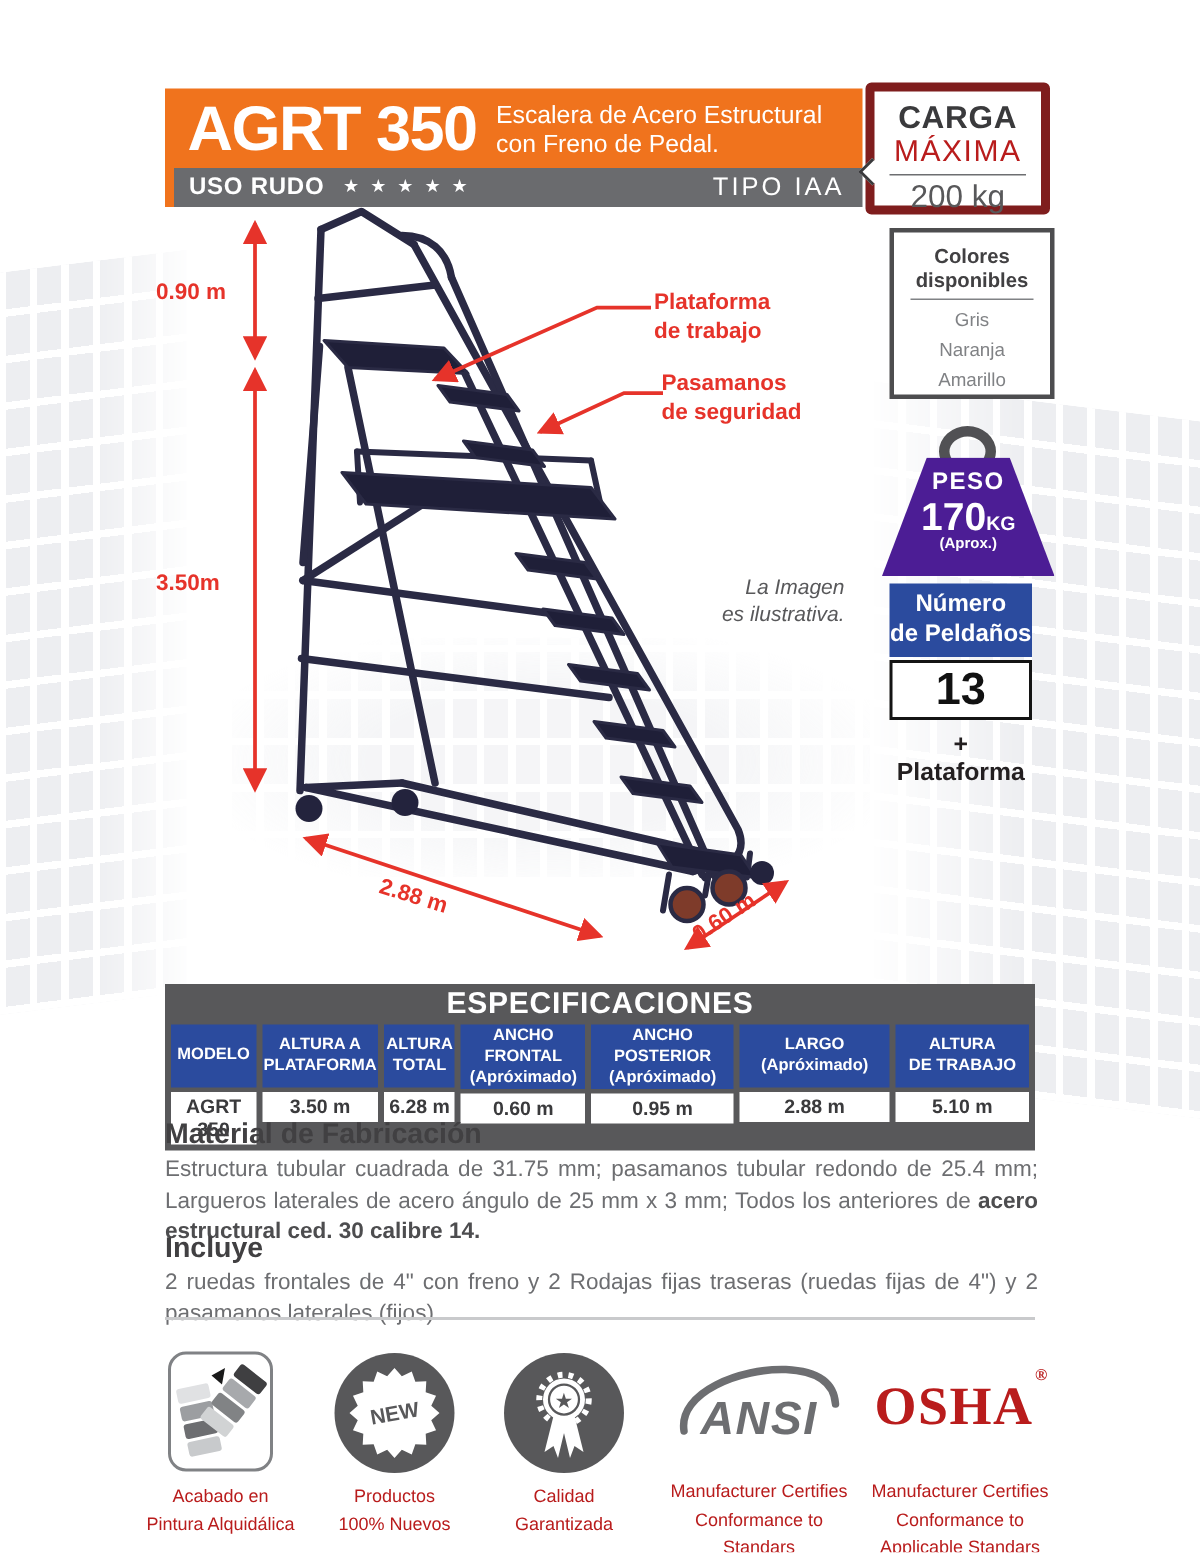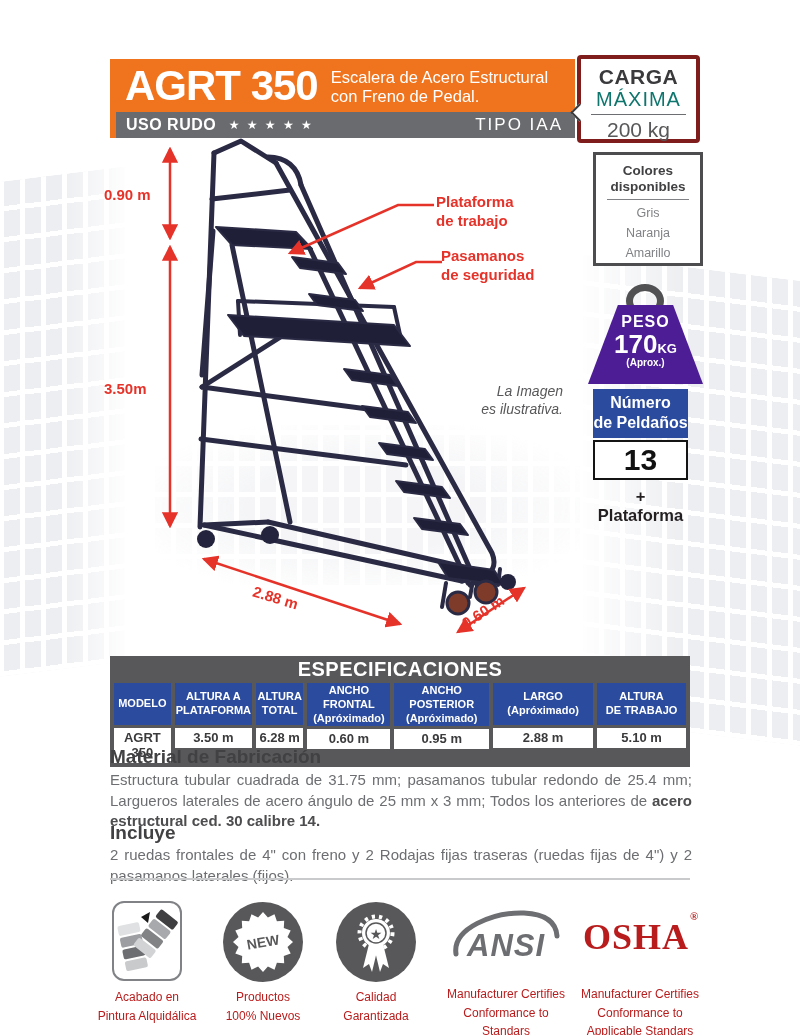--- a/index.html
+++ b/index.html
@@ -30,23 +30,23 @@
   #banner .model { font-size:42px; font-weight:700; color:#fff; letter-spacing:-1px; line-height:1; }
   #banner .subtitle { color:#fff; font-size:16.5px; line-height:1.12; margin-left:13px; padding-top:2px; }
   #banner-tab { position:absolute; left:110px; top:112px; width:6px; height:26px; background:#F0731D; z-index:2; }
   #graybar { position:absolute; left:116px; top:112px; width:459px; height:26px; background:#6A6B6E; z-index:2;
              display:flex; align-items:center; justify-content:space-between; padding:0 12px 0 10px; }
   #graybar .duty { color:#fff; font-weight:700; font-size:16px; letter-spacing:.5px; }
   #graybar .stars { color:#fff; font-size:12px; letter-spacing:2px; margin-left:8px; position:relative; top:-1px; }
   #graybar .tipo { color:#fff; font-weight:300; font-size:17px; letter-spacing:2px; }
 
   #carga-box { position:absolute; left:577px; top:55px; width:123px; height:88px; background:#fff;
-               border:4px solid #7f1d1d; border-radius:4px; z-index:3; text-align:center; padding-top:7px; }
+               border:6px solid #7f1d1d; border-radius:4px; z-index:3; text-align:center; padding-top:7px; }
   #carga-box .l1 { font-size:21px; font-weight:800; color:#3A3A3C; letter-spacing:.5px; line-height:1.05; }
-  #carga-box .l2 { font-size:20px; font-weight:400; color:#0f766e; letter-spacing:1px; line-height:1.1; }
+  #carga-box .l2 { font-size:20px; font-weight:400; color:#b91c1c; letter-spacing:1px; line-height:1.1; }
   #carga-box .div { width:82%; height:1px; background:#6D6E71; margin:4px auto 3px; }
   #carga-box .val { font-size:21px; color:#58585A; }
   #carga-arrow { position:absolute; left:-8px; top:47px; width:13px; height:13px; background:#fff;
                  border-left:2px solid #3A3A3C; border-bottom:2px solid #3A3A3C; transform:rotate(45deg); }
 
   
   #colors-box { position:absolute; left:593px; top:152px; width:110px; height:114px; background:#fff;
                 border:3px solid #4D4D4F; z-index:2; text-align:center; padding-top:8px; }
   #colors-box .title { font-size:13.5px; font-weight:700; color:#414042; line-height:1.15; }
   #colors-box .div { width:78%; height:1px; background:#808285; margin:5px auto 2px; }

